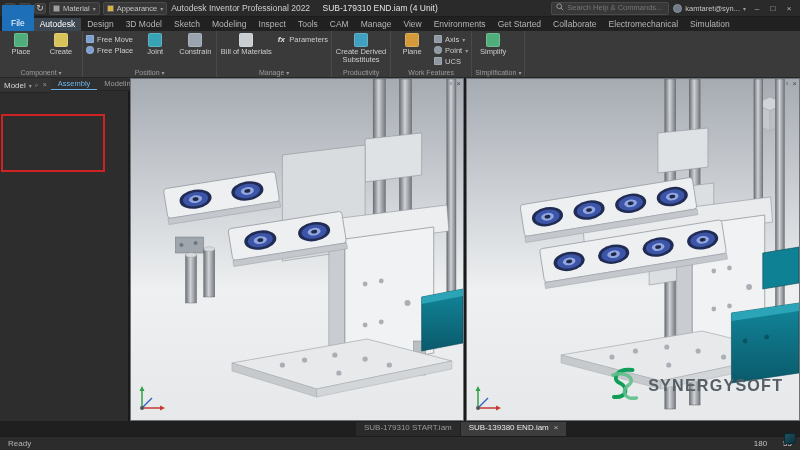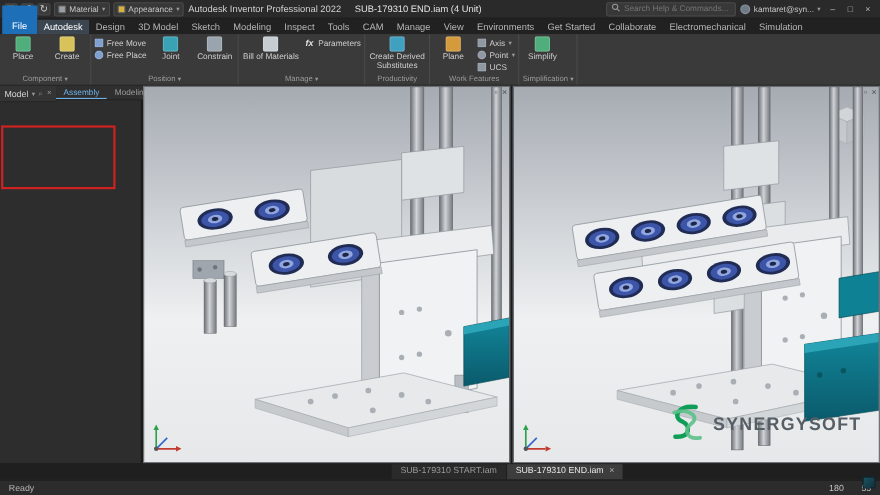--- a/index.html
+++ b/index.html
@@ -748,21 +748,21 @@
         </svg>
       </div>
     </div>
   </div>
 
   <div class="doctabs">
     <div class="dtab">
       <span>SUB-179310 START.iam</span>
     </div>
     <div class="dtab active">
-      <span>SUB-179310 END.iam</span>
+      <span>SUB-139380 END.iam</span>
       <span class="close">×</span>
     </div>
   </div>
 
   <div class="statusbar">
     <span>Ready</span>
     <span class="right">
       <span>180</span>
       <span>55</span>
     </span>

